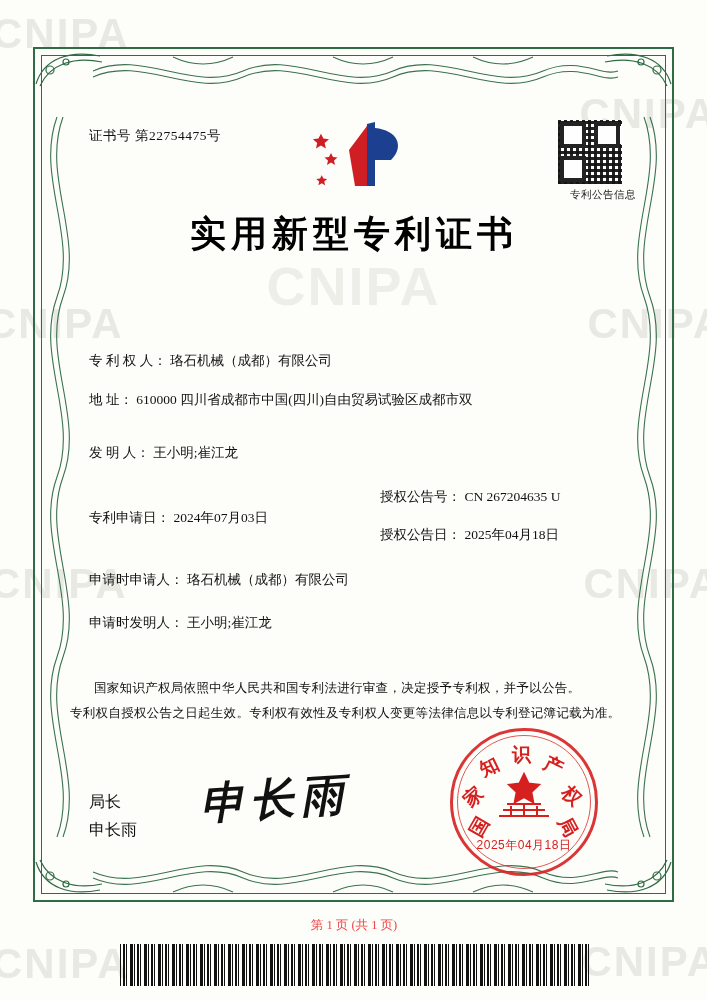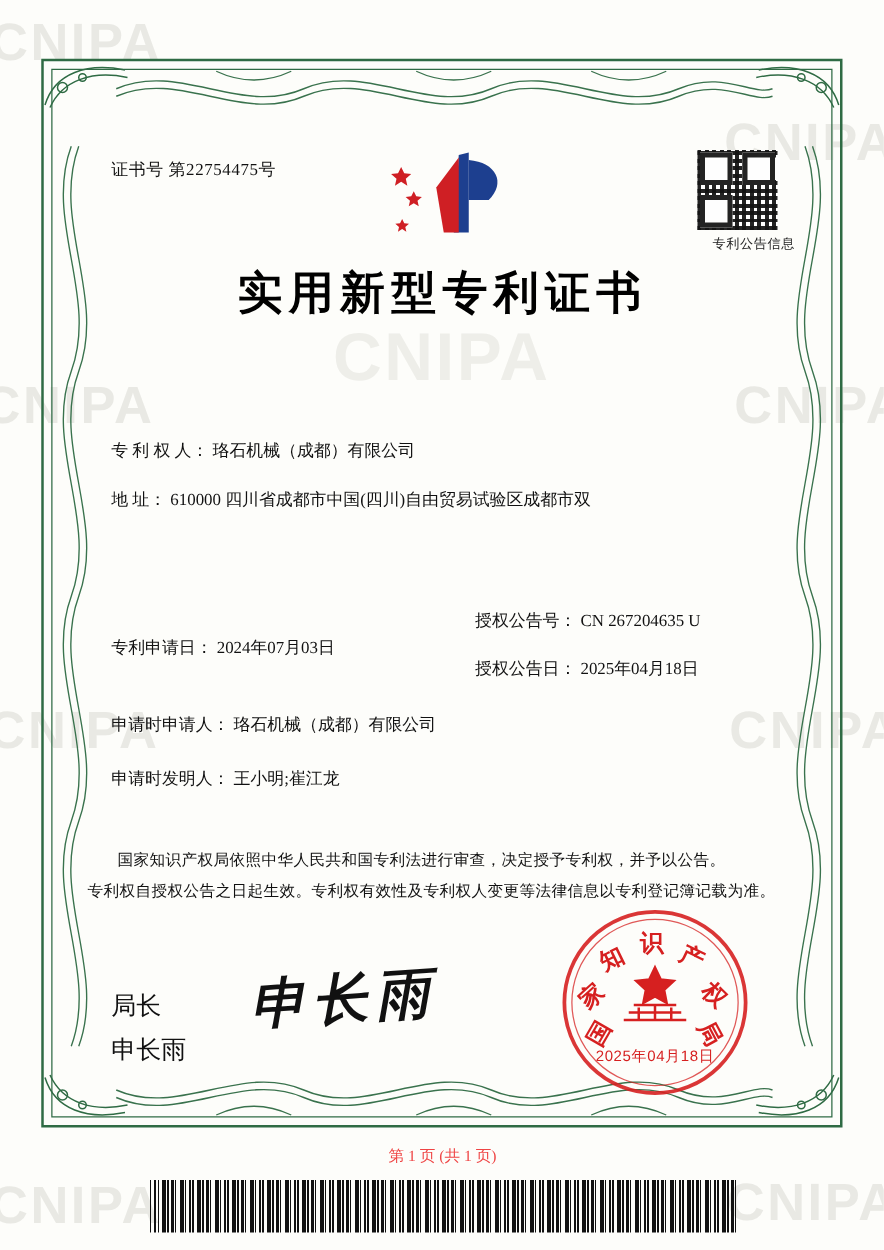--- a/index.html
+++ b/index.html
@@ -186,21 +186,21 @@
     line-height: 2.0;
     letter-spacing: 0.3px;
   }
   #p1 { left: 34px; top: 606px; width: 520px; }
   #p2 { left: 10px; top: 631px; width: 560px; }
 
   #sig-label {
     position: absolute;
     left: 29px;
     top: 718px;
-    font-size: 20px;
+    font-size: 16px;
     line-height: 1.75;
     color: #111;
   }
   #signature {
     position: absolute;
     left: 140px;
     top: 700px;
     font-size: 44px;
     font-family: "Liberation Serif", serif;
     font-style: italic;
@@ -383,20 +383,24 @@
     <div class="field" id="f-holder">
       <span class="lbl">专 利 权 人：</span>
       <span class="val">珞石机械（成都）有限公司</span>
     </div>
 
     <div class="field" id="f-addr">
       <span class="lbl">地 址：</span>
       <span class="val">610000 四川省成都市中国(四川)自由贸易试验区成都市双</span>
     </div>
 
+    <div class="field" id="f-inventor">
+      <span class="lbl">发 明 人：</span>
+      <span class="val">王小明;崔江龙</span>
+    </div>
 
     <div class="field" id="f-pubno">
       <span class="lbl">授权公告号：</span>
       <span class="val">CN 267204635 U</span>
     </div>
 
     <div class="field" id="f-appdate">
       <span class="lbl">专利申请日：</span>
       <span class="val">2024年07月03日</span>
     </div>

